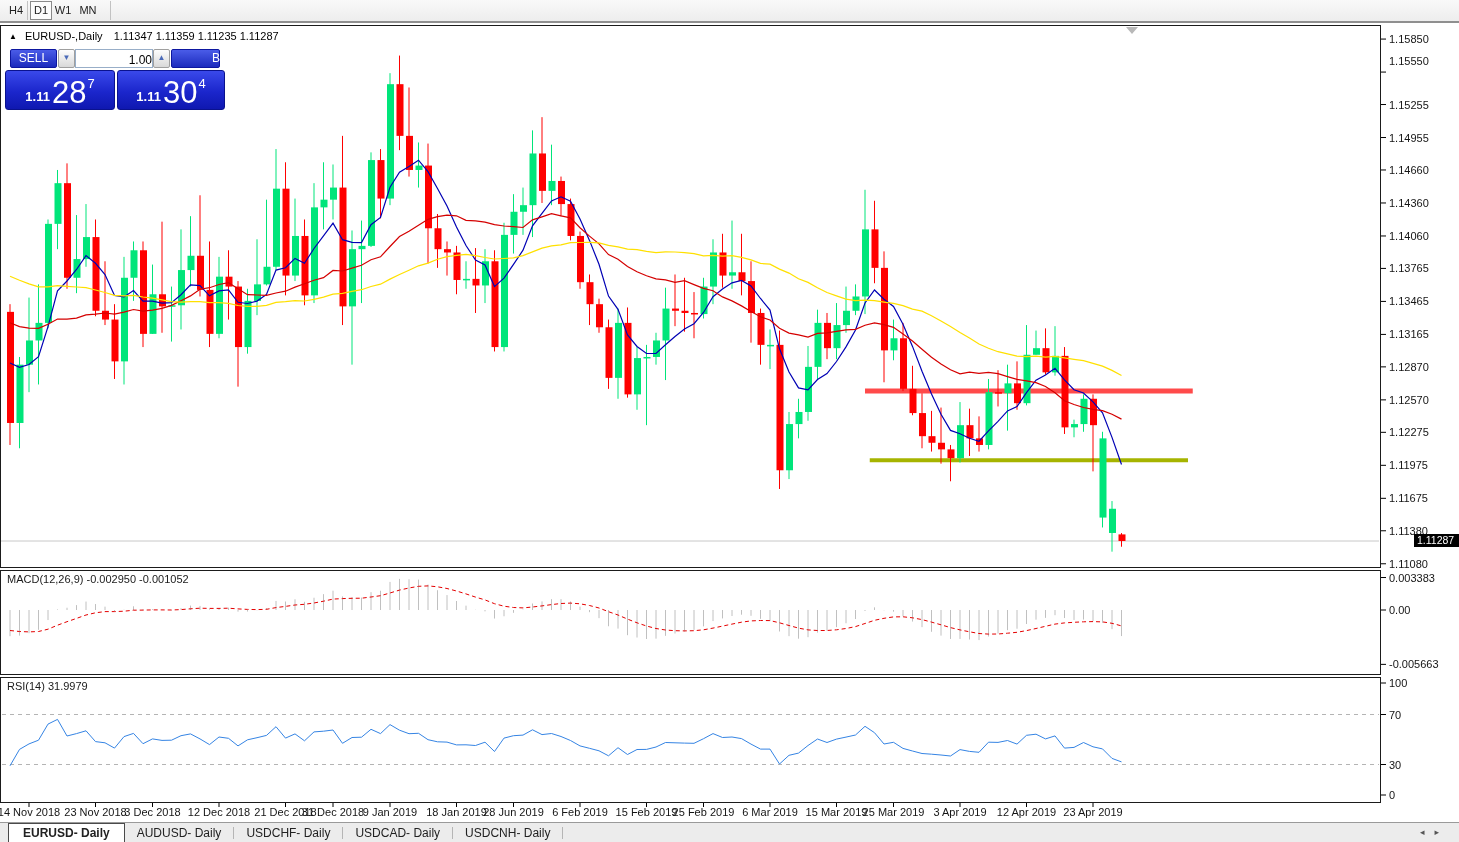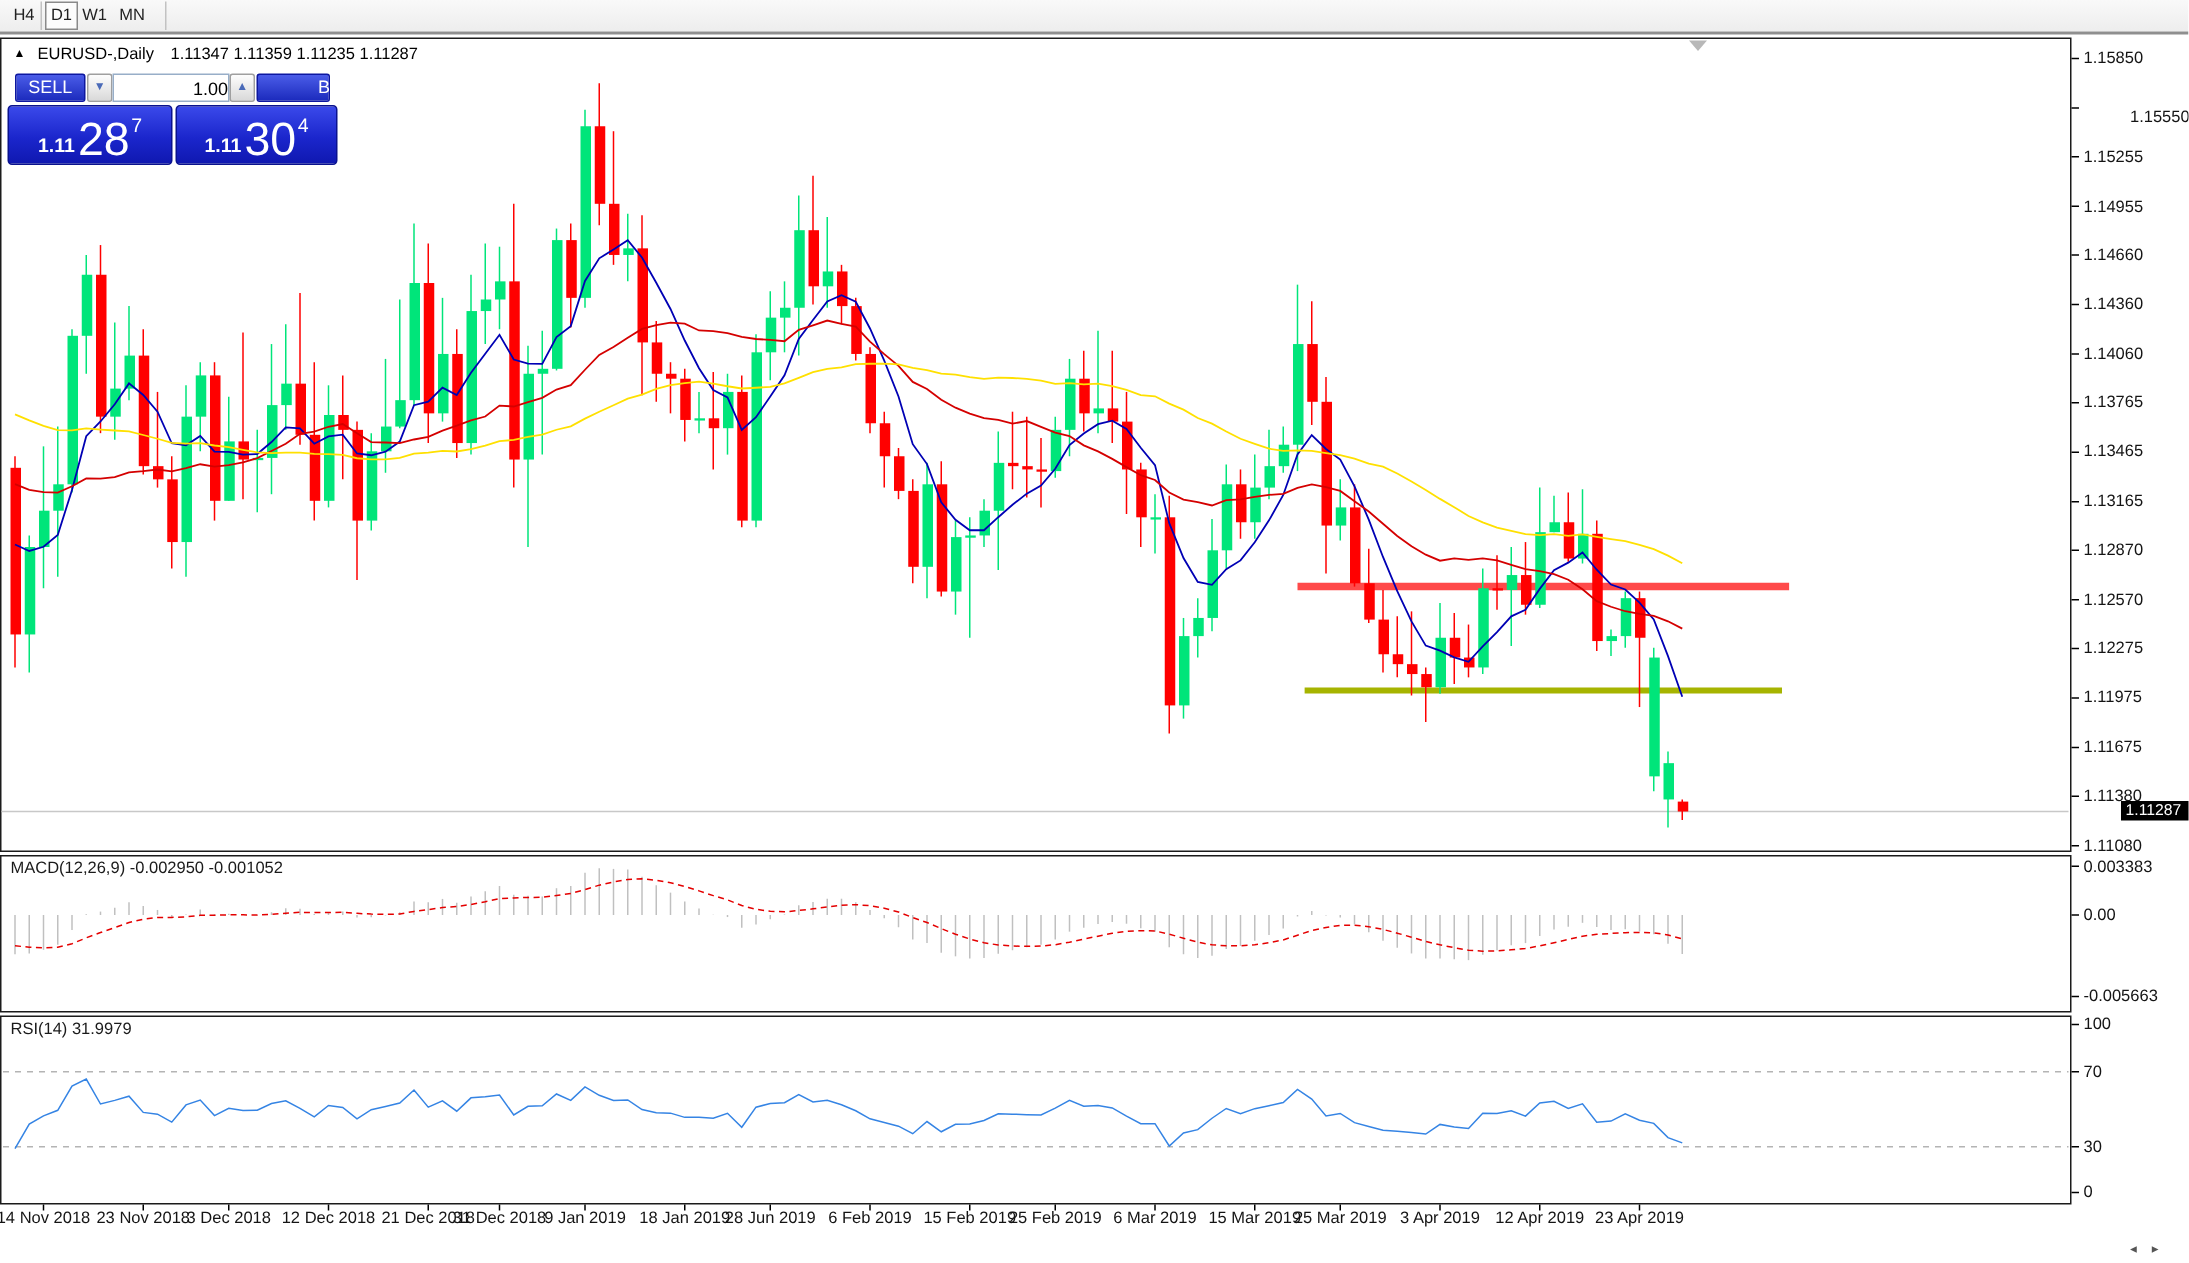--- a/index.html
+++ b/index.html
@@ -497,21 +497,21 @@
       <line x1="770" y1="803" x2="770" y2="807" stroke="#000"></line>
       <line x1="836.5" y1="803" x2="836.5" y2="807" stroke="#000"></line>
       <line x1="893.5" y1="803" x2="893.5" y2="807" stroke="#000"></line>
       <line x1="960" y1="803" x2="960" y2="807" stroke="#000"></line>
       <line x1="1026.5" y1="803" x2="1026.5" y2="807" stroke="#000"></line>
       <line x1="1093" y1="803" x2="1093" y2="807" stroke="#000"></line>
     </svg>
 
   <div id="labels-layer">
       <div class="axis-label" style="top:33.06999999999937px;">1.15850</div>
-      <div class="axis-label" style="top:72px;margin-left:31px;">1.15550</div>
+      <div class="axis-label" style="top:55px;">1.15550</div>
       <div class="axis-label" style="top:98.52000000000066px;">1.15255</div>
       <div class="axis-label" style="top:131.51999999999947px;">1.14955</div>
       <div class="axis-label" style="top:163.96999999999957px;">1.14660</div>
       <div class="axis-label" style="top:196.97000000000082px;">1.14360</div>
       <div class="axis-label" style="top:229.96999999999963px;">1.14060</div>
       <div class="axis-label" style="top:262.41999999999973px;">1.13765</div>
       <div class="axis-label" style="top:295.420000000001px;">1.13465</div>
       <div class="axis-label" style="top:328.4199999999998px;">1.13165</div>
       <div class="axis-label" style="top:360.8699999999999px;">1.12870</div>
       <div class="axis-label" style="top:393.87000000000114px;">1.12570</div>
@@ -540,17 +540,28 @@
       <div class="date-label" style="left:609.5px;">15 Feb 2019</div>
       <div class="date-label" style="left:666.5px;">25 Feb 2019</div>
       <div class="date-label" style="left:733px;">6 Mar 2019</div>
       <div class="date-label" style="left:799.5px;">15 Mar 2019</div>
       <div class="date-label" style="left:856.5px;">25 Mar 2019</div>
       <div class="date-label" style="left:923px;">3 Apr 2019</div>
       <div class="date-label" style="left:989.5px;">12 Apr 2019</div>
       <div class="date-label" style="left:1056px;">23 Apr 2019</div>
     </div>
 
+  <div class="tabbar">
+    <div class="tab active">EURUSD- Daily</div>
+    <div class="tab">AUDUSD- Daily</div>
+    <div class="tab-sep"></div>
+    <div class="tab">USDCHF- Daily</div>
+    <div class="tab-sep"></div>
+    <div class="tab">USDCAD- Daily</div>
+    <div class="tab-sep"></div>
+    <div class="tab">USDCNH- Daily</div>
+    <div class="tab-sep"></div>
+  </div>
   <div class="scroll-arrows">
     <span>◂</span><span>▸</span>
   </div>
 
 </div>
 
 </body></html>

